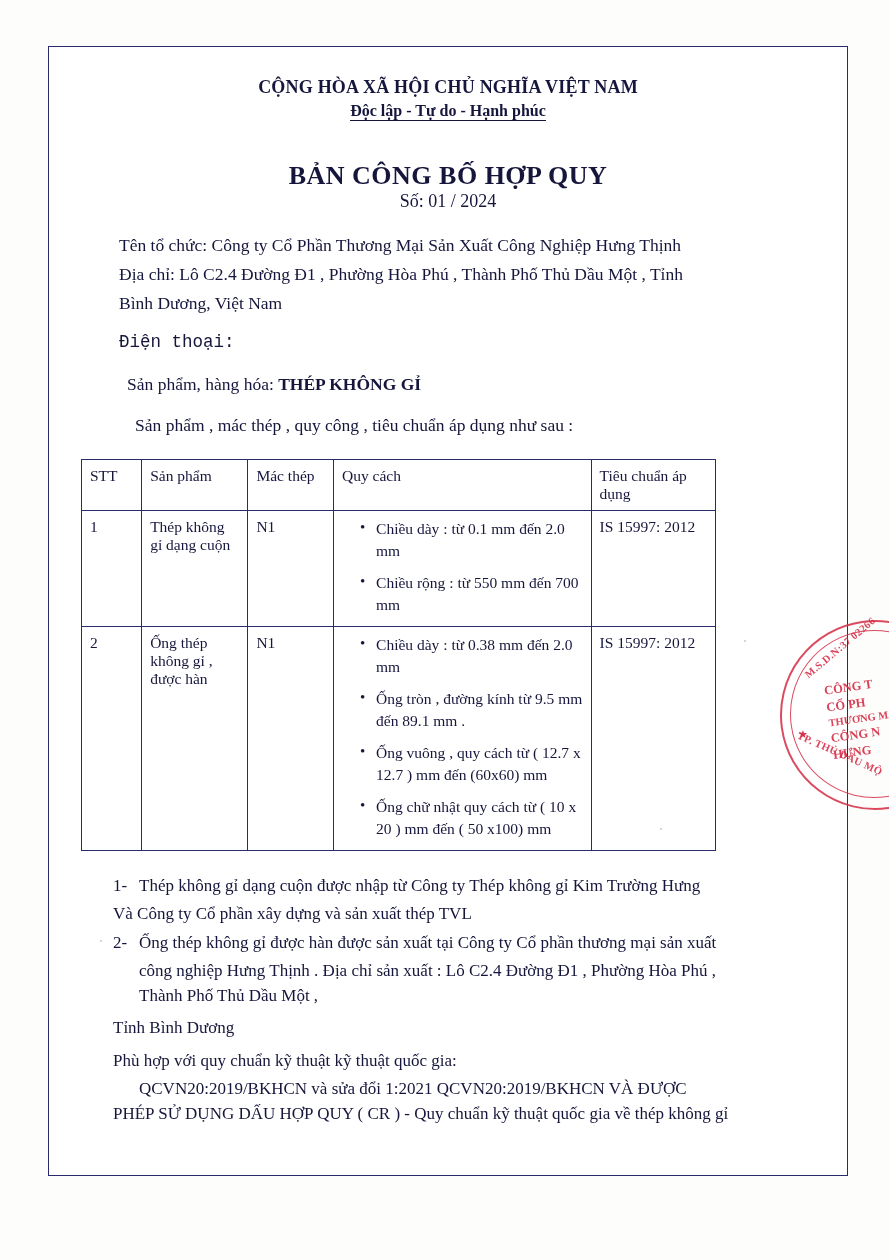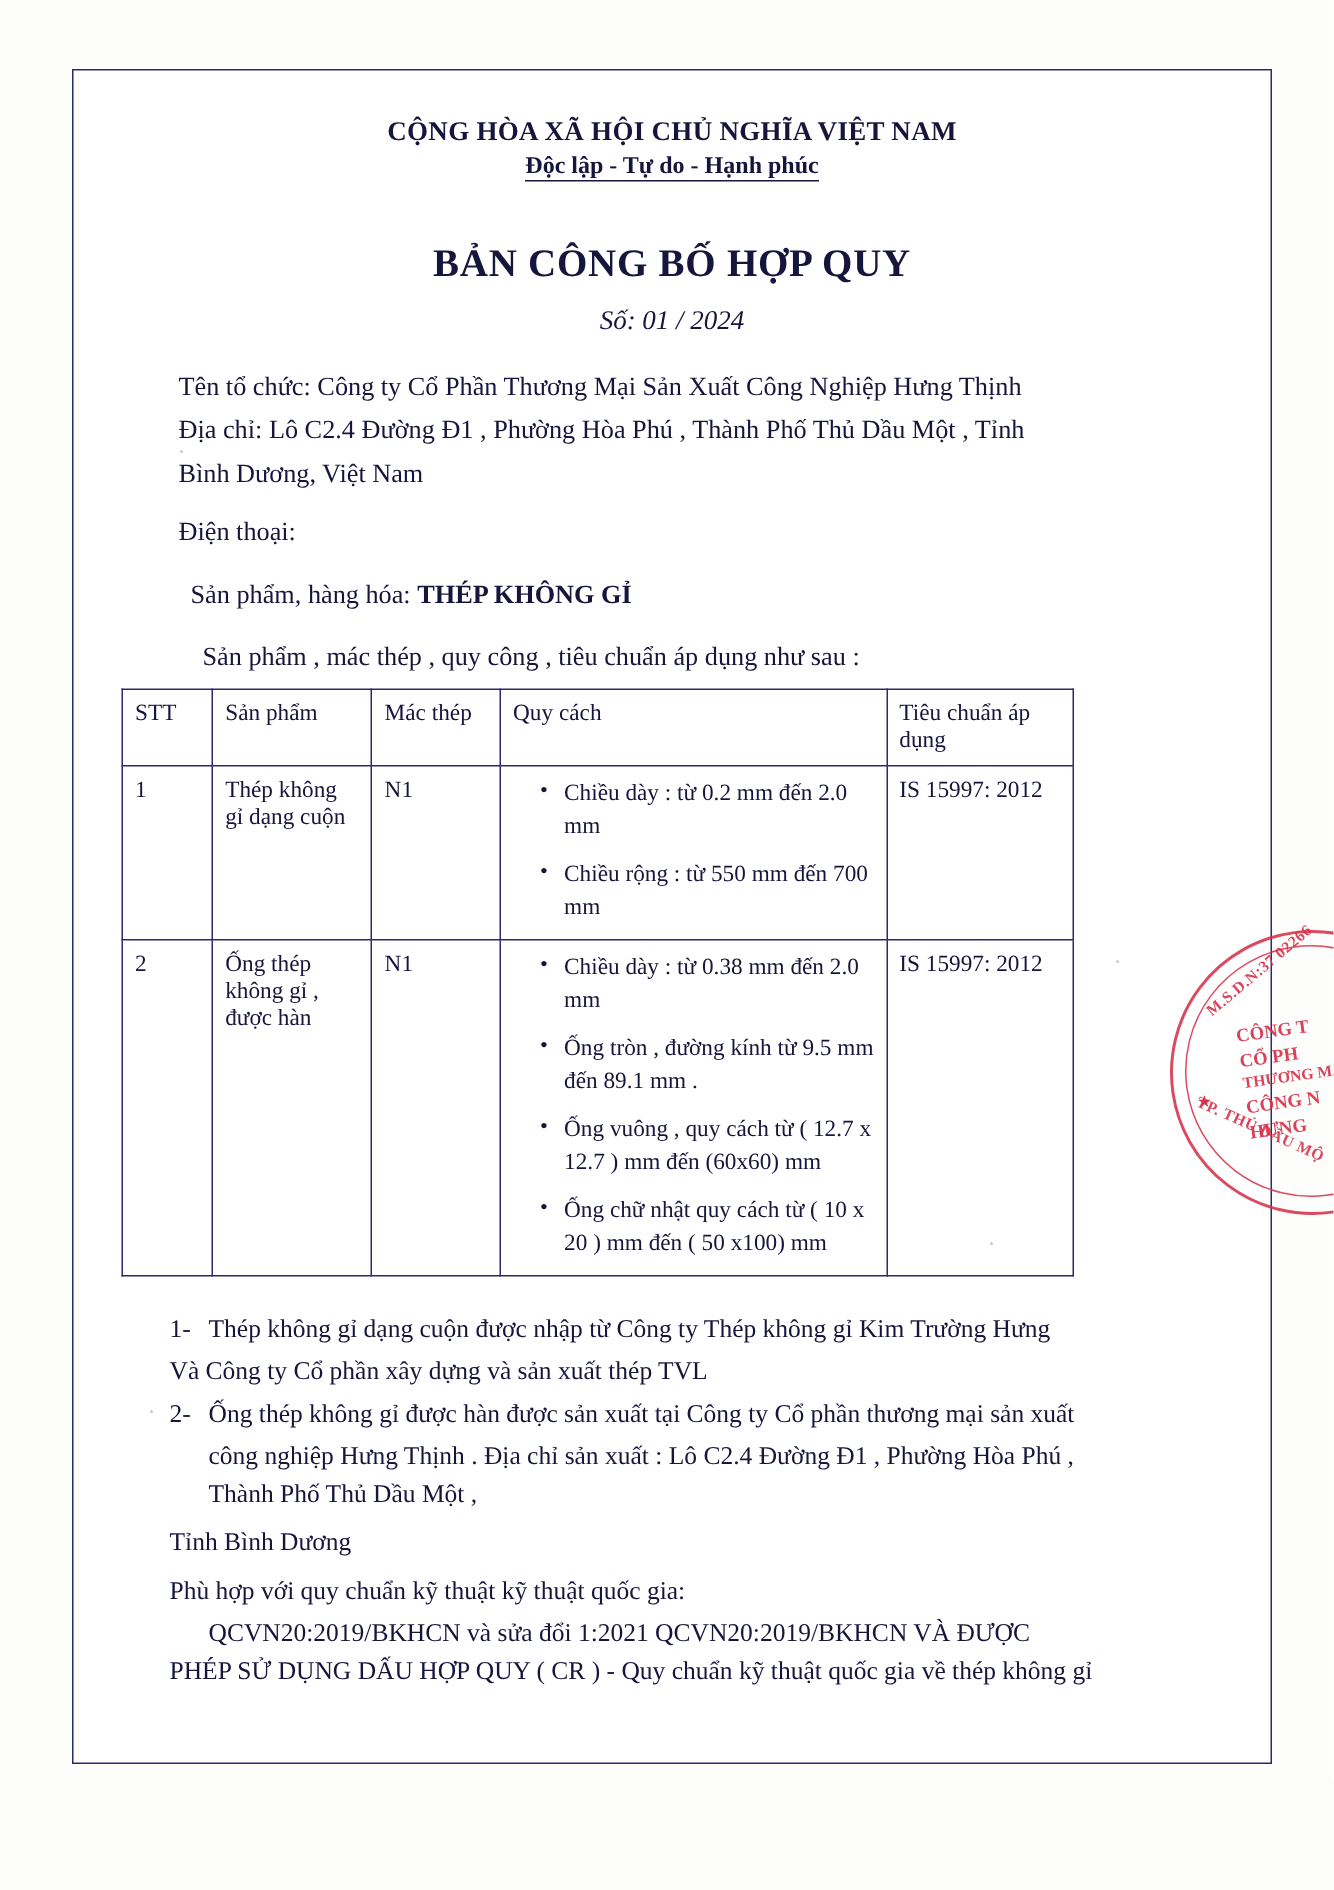--- a/index.html
+++ b/index.html
@@ -59,35 +59,33 @@
   }
   .doc-title {
     font-size: 26px;
     font-weight: bold;
     margin-top: 41px;
     letter-spacing: 0.5px;
     color: #16163c;
   }
   .doc-number {
     font-size: 18px;
-    margin-top: 12px;
-    color: #16163c;
-    font-style: italic;
+    color: #16163c;
   }
   .field-block {
     margin-top: 20px;
     font-size: 17.5px;
     line-height: 1.55;
     padding-left: 52px;
     padding-right: 10px;
     color: #16163c;
   }
   .field-line { margin-bottom: 2px; }
   .bold { font-weight: bold; }
-  .phone-line { margin-top: 12px; }
+  .phone-line { margin-top: 12px; font-family: Liberation Mono, monospace; }
   .prod-line { margin-top: 14px; padding-left: 8px; }
   .brand-line { margin-top: 6px; padding-left: 8px; }
   .spec-intro { margin-top: 14px; padding-left: 16px; }
 
   table.spec {
     position: absolute;
     left: 14px;
     top: 398px;
     width: 635px;
     border-collapse: collapse;
@@ -261,21 +259,21 @@
             <th class="col-std">Tiêu chuẩn áp dụng</th>
           </tr>
         </thead>
         <tbody>
           <tr>
             <td class="center-cell">1</td>
             <td class="justify-cell">Thép không gỉ dạng cuộn</td>
             <td class="center-cell">N1</td>
             <td>
               <ul class="bullets">
-                <li>Chiều dày : từ 0.2 mm đến 2.0 mm</li>
+                <li>Chiều dày : từ 0.1 mm đến 2.0 mm</li>
                 <li>Chiều rộng : từ 550 mm đến 700 mm</li>
               </ul>
             </td>
             <td>IS 15997: 2012</td>
           </tr>
           <tr>
             <td class="center-cell">2</td>
             <td class="justify-cell">Ống thép không gỉ , được hàn</td>
             <td class="center-cell">N1</td>
             <td>

